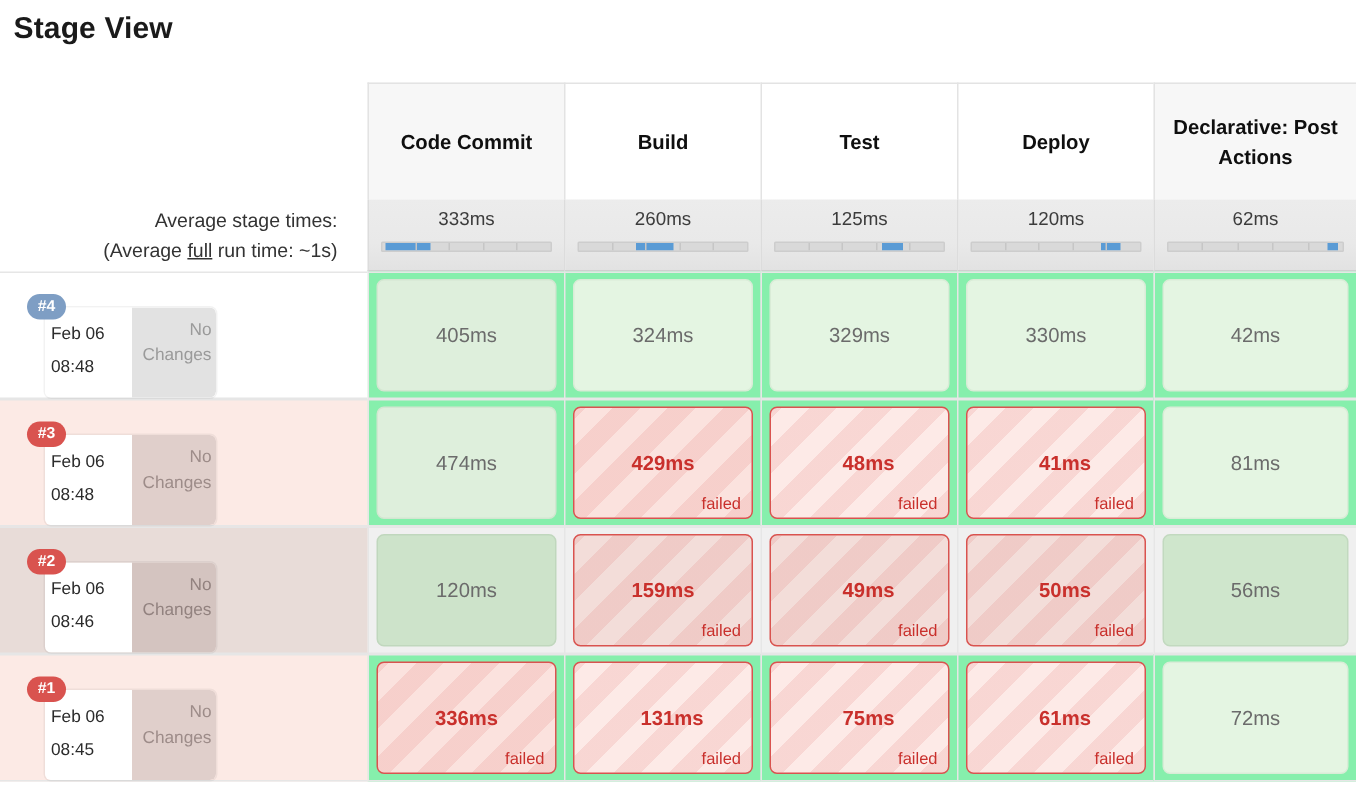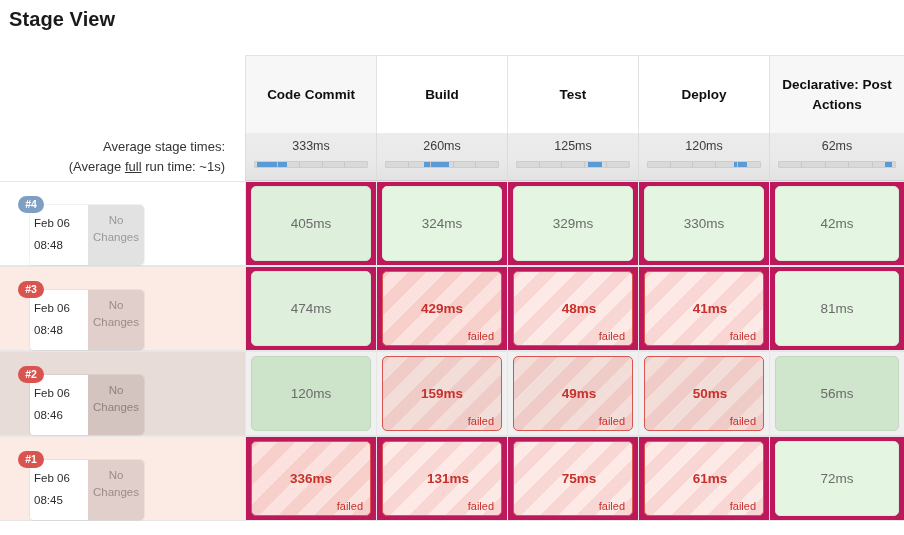--- a/index.html
+++ b/index.html
@@ -166,36 +166,36 @@
     text-align: left;
     font-size: 11.5px;
     color: #2b2b2b;
     line-height: 1.95;
   }
   .run-changes {
     width: 56px;
     background: #e2e2e2;
     color: #9a9a9a;
     font-size: 11.5px;
-    text-align: center;
+    text-align: right;
     padding: 7px 3px 8px 3px;
     line-height: 1.5;
     border-radius: 0 4px 4px 0;
   }
   .run-row.failed .run-changes { background: #e0cfcb; color: #9d8c89; }
   .run-row.hover  .run-changes { background: #d4c4c0; color: #92827f; }
 
   
   .stage-cell {
     height: 85px;
     padding: 4px 5px;
     border-left: 1px solid #e6e6e6;
     border-top: 1px solid #e6e6e6;
     border-bottom: 1px solid #e6e6e6;
-    background: #be185d;
+    background: #86efac;
   }
   .stage-cell.last { border-right: 1px solid #e6e6e6; }
   .run-row.hover .stage-cell { background: #f0f0f0; }
 
   .cell-inner {
     position: relative;
     width: 100%;
     height: 100%;
     border-radius: 5px;
     display: flex;

